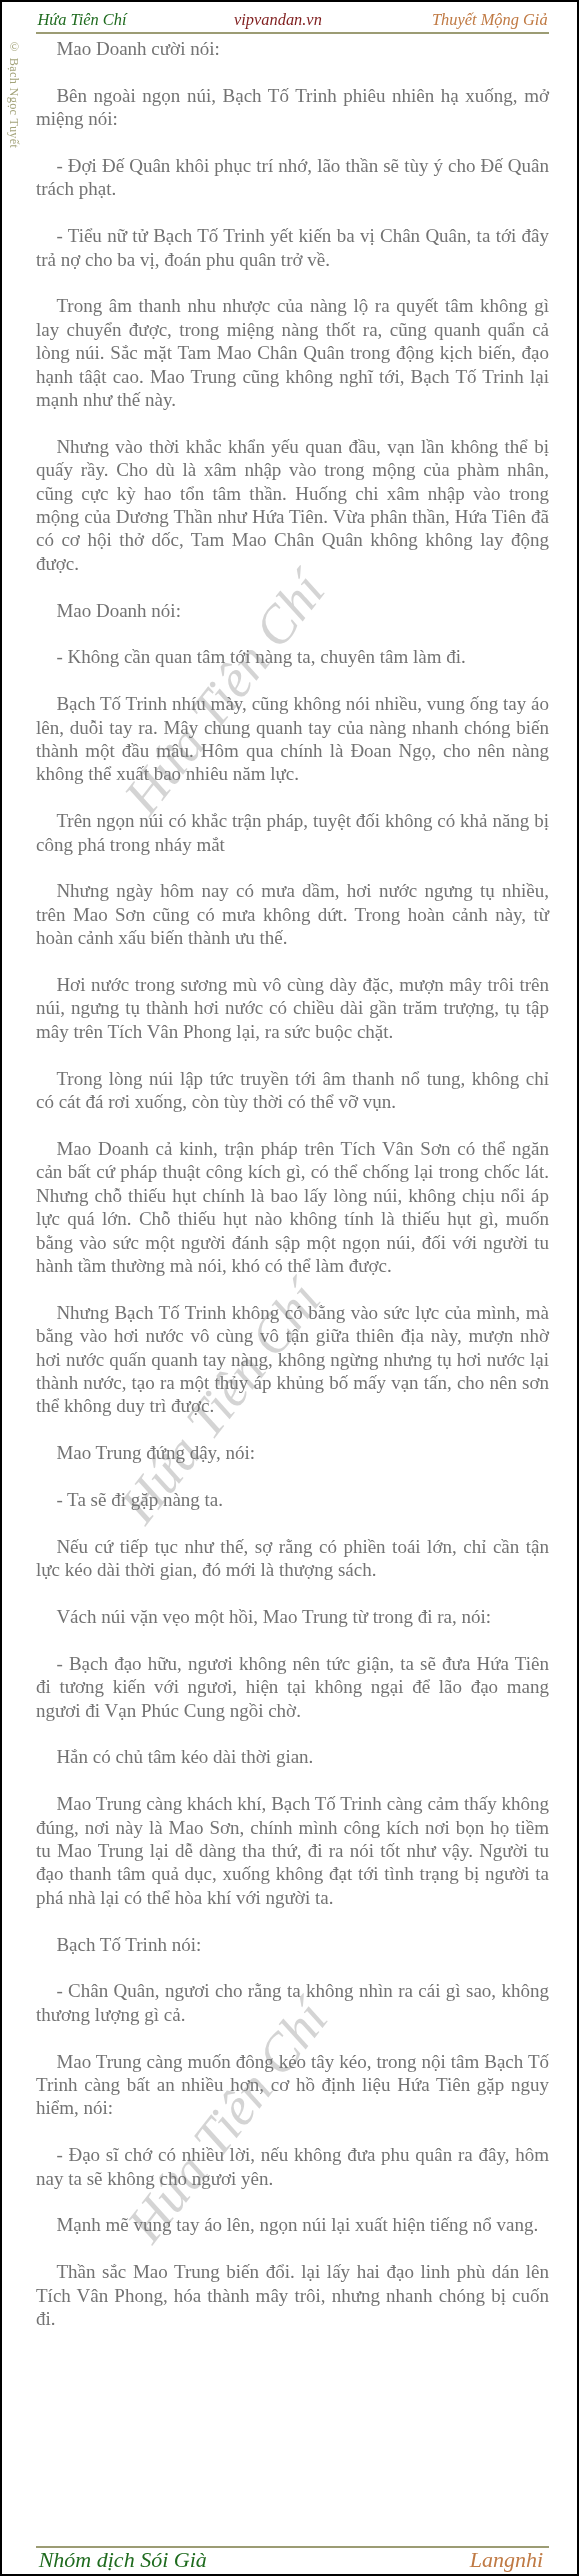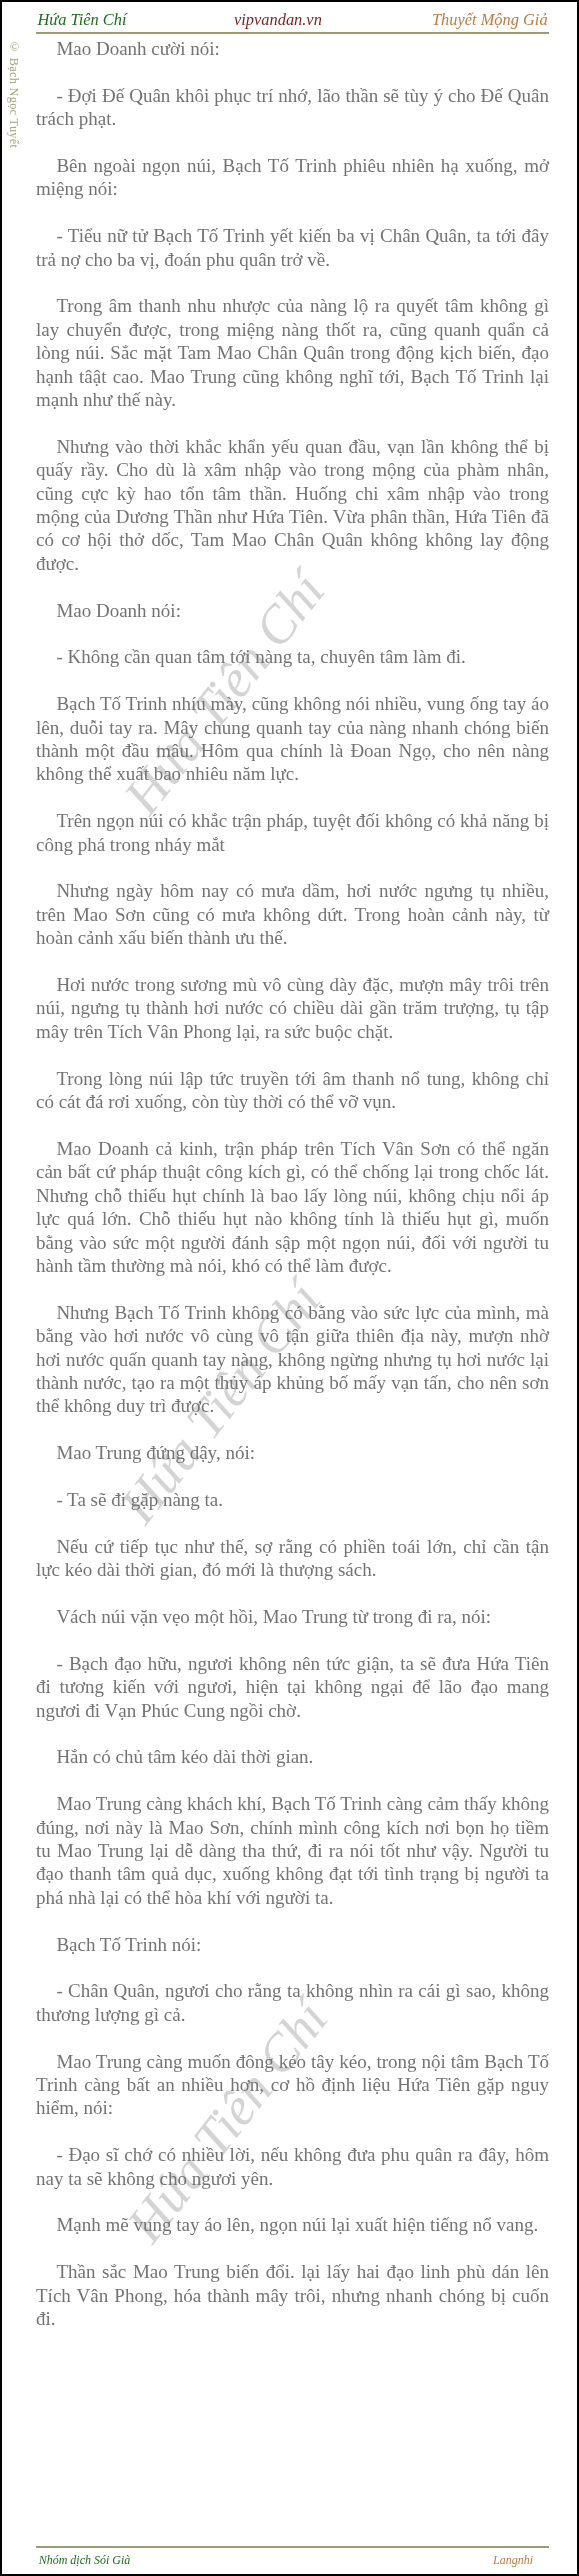--- a/index.html
+++ b/index.html
@@ -75,47 +75,47 @@
     .wm3 { left: 160px; top: 2191px; }
     .footer {
       position: absolute;
       left: 34px;
       width: 513px;
       top: 2544px;
       border-top: 2px solid #9c9c74;
       height: 27px;
       font-family: "Liberation Serif", "DejaVu Serif", serif;
       font-style: italic;
-      font-size: 12px;
+      font-size: 22px;
       line-height: 24.5px;
     }
     .footer .left { position: absolute; left: 2.7px; top: 0; color: #1f6b1f; }
-    .footer .right { position: absolute; right: 16px; top: 0; color: #c07a44; margin-left: 32px; }
+    .footer .right { position: absolute; right: 6px; top: 0; color: #c07a44; margin-left: 32px; }
   </style>
 </head>
 <body>
 
 <div class="page">
 
   <div class="header">
     <span class="left">Hứa Tiên Chí</span>
     <span class="center">vipvandan.vn</span>
     <span class="right">Thuyết Mộng Giả</span>
   </div>
 
   <div class="side-copyright">© Bạch Ngọc Tuyết</div>
 
   <div class="watermark wm1">Hứa Tiên Chí</div>
   <div class="watermark wm2">Hứa Tiên Chí</div>
   <div class="watermark wm3">Hứa Tiên Chí</div>
 
   <div class="content">
     <p>Mao Doanh cười nói:</p>
+    <p>Bên ngoài ngọn núi, Bạch Tố Trinh phiêu nhiên hạ xuống, mở miệng nói:</p>
     <p>- Đợi Đế Quân khôi phục trí nhớ, lão thần sẽ tùy ý cho Đế Quân trách phạt.</p>
-    <p>Bên ngoài ngọn núi, Bạch Tố Trinh phiêu nhiên hạ xuống, mở miệng nói:</p>
     <p>- Tiểu nữ tử Bạch Tố Trinh yết kiến ba vị Chân Quân, ta tới đây trả nợ cho ba vị, đoán phu quân trở về.</p>
     <p>Trong âm thanh nhu nhược của nàng lộ ra quyết tâm không gì lay chuyển được, trong miệng nàng thốt ra, cũng quanh quẩn cả lòng núi. Sắc mặt Tam Mao Chân Quân trong động kịch biến, đạo hạnh tâật cao. Mao Trung cũng không nghĩ tới, Bạch Tố Trinh lại mạnh như thế này.</p>
     <p>Nhưng vào thời khắc khẩn yếu quan đầu, vạn lần không thể bị quấy rầy. Cho dù là xâm nhập vào trong mộng của phàm nhân, cũng cực kỳ hao tổn tâm thần. Huống chi xâm nhập vào trong mộng của Dương Thần như Hứa Tiên. Vừa phân thần, Hứa Tiên đã có cơ hội thở dốc, Tam Mao Chân Quân không không lay động được.</p>
     <p>Mao Doanh nói:</p>
     <p>- Không cần quan tâm tới nàng ta, chuyên tâm làm đi.</p>
     <p>Bạch Tố Trinh nhíu mày, cũng không nói nhiều, vung ống tay áo lên, duỗi tay ra. Mây chung quanh tay của nàng nhanh chóng biến thành một đầu mâu. Hôm qua chính là Đoan Ngọ, cho nên nàng không thể xuất bao nhiêu năm lực.</p>
     <p>Trên ngọn núi có khắc trận pháp, tuyệt đối không có khả năng bị công phá trong nháy mắt</p>
     <p>Nhưng ngày hôm nay có mưa dầm, hơi nước ngưng tụ nhiều, trên Mao Sơn cũng có mưa không dứt. Trong hoàn cảnh này, từ hoàn cảnh xấu biến thành ưu thế.</p>
     <p>Hơi nước trong sương mù vô cùng dày đặc, mượn mây trôi trên núi, ngưng tụ thành hơi nước có chiều dài gần trăm trượng, tụ tập mây trên Tích Vân Phong lại, ra sức buộc chặt.</p>
     <p>Trong lòng núi lập tức truyền tới âm thanh nổ tung, không chỉ có cát đá rơi xuống, còn tùy thời có thể vỡ vụn.</p>

